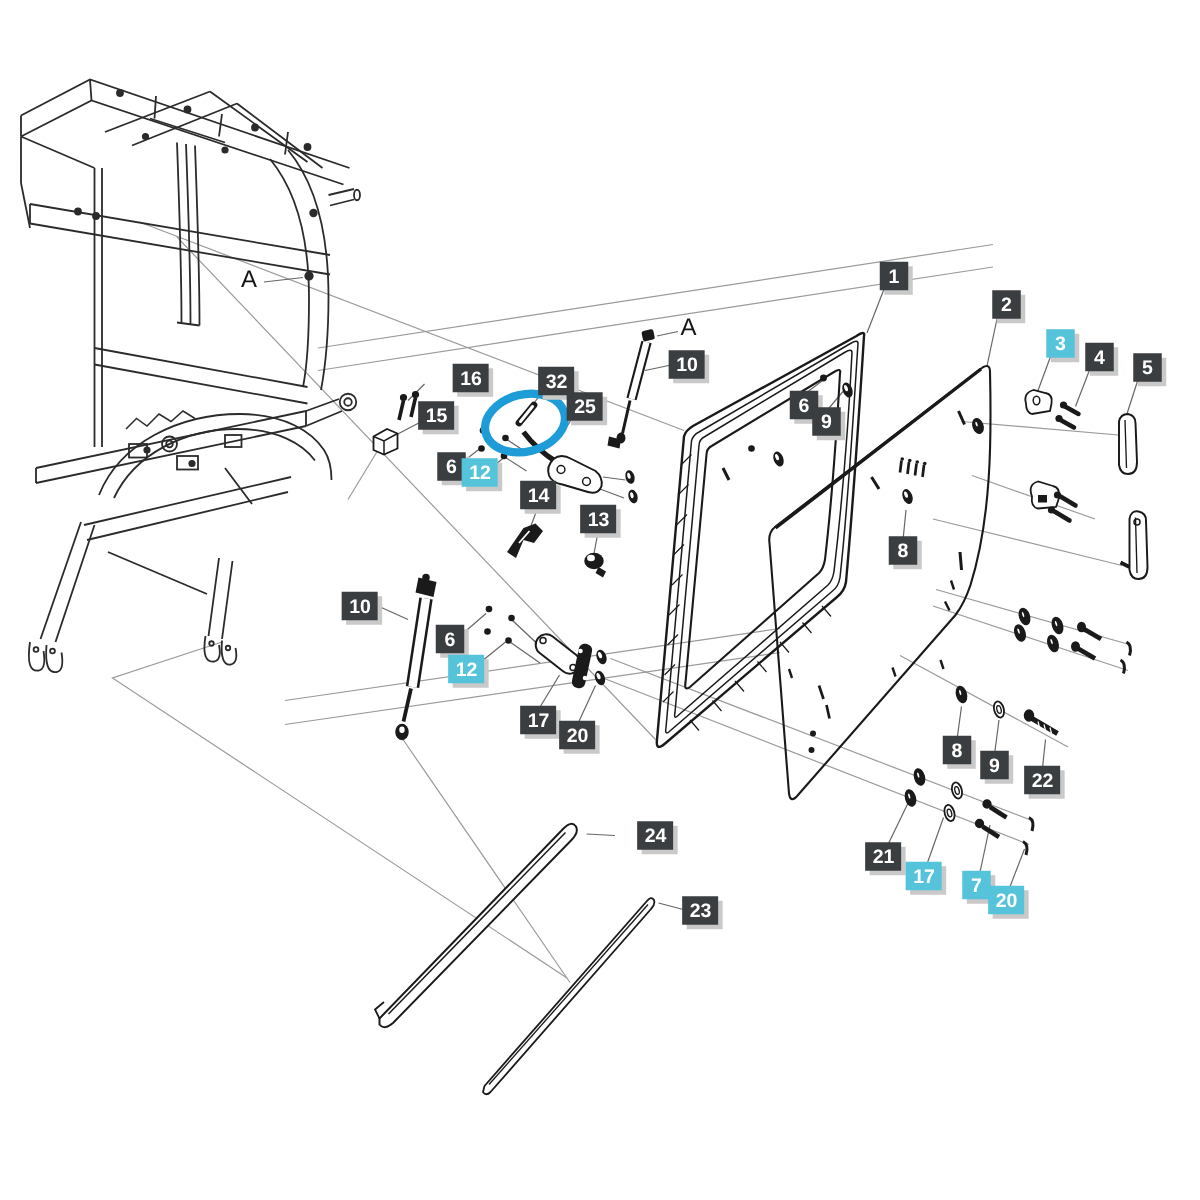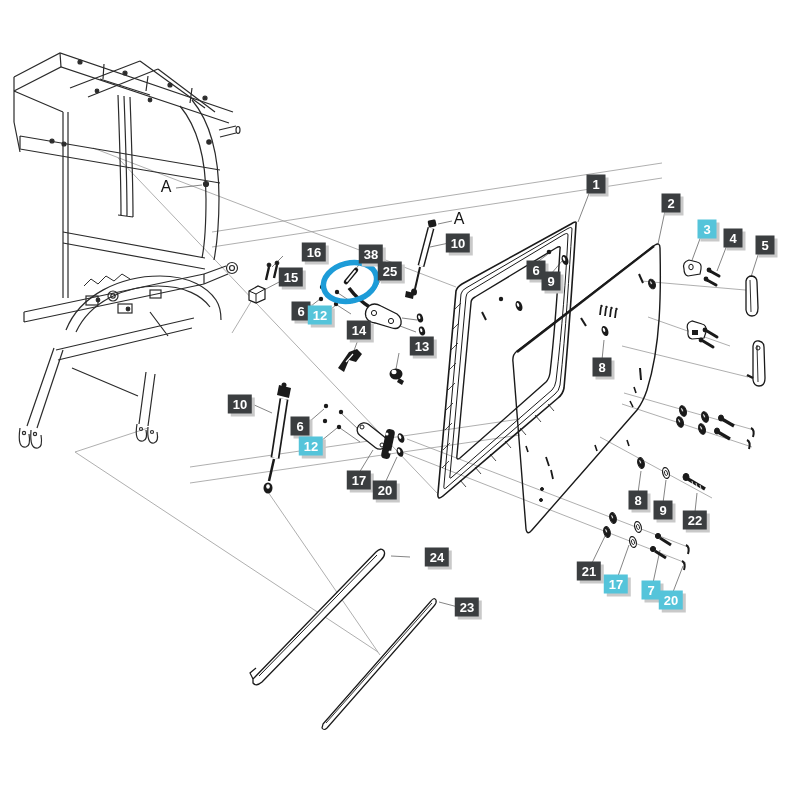--- a/index.html
+++ b/index.html
@@ -326,26 +326,26 @@
       <div class="plabel dark" style="left: 596px; top: 184px;">1</div>
       <div class="plabel dark" style="left: 671px; top: 203px;">2</div>
       <div class="plabel cyan" style="left: 707px; top: 229px;">3</div>
       <div class="plabel dark" style="left: 733px; top: 238px;">4</div>
       <div class="plabel dark" style="left: 765px; top: 245px;">5</div>
       <div class="plabel dark" style="left: 536px; top: 270px;">6</div>
       <div class="plabel dark" style="left: 551px; top: 281px;">9</div>
       <div class="plabel dark" style="left: 458px; top: 243px;">10</div>
       <div class="plabel dark" style="left: 291px; top: 252px; margin-left: 23px;">16</div>
       <div class="plabel dark" style="left: 291px; top: 277px;">15</div>
-      <div class="plabel dark" style="left: 371px; top: 254px;">38</div>
+      <div class="plabel dark" style="left: 371px; top: 254px;">32</div>
       <div class="plabel dark" style="left: 390px; top: 271px;">25</div>
       <div class="plabel dark" style="left: 301px; top: 311px;">6</div>
       <div class="plabel cyan" style="left: 320px; top: 315px;">12</div>
       <div class="plabel dark" style="left: 359px; top: 330px; text-align: right;">14</div>
-      <div class="plabel dark" style="left: 422px; top: 346px;">13</div>
+      <div class="plabel dark" style="left: 399px; top: 346px;">13</div>
       <div class="plabel dark" style="left: 602px; top: 367px;">8</div>
       <div class="plabel dark" style="left: 240px; top: 404px;">10</div>
       <div class="plabel dark" style="left: 300px; top: 426px;">6</div>
       <div class="plabel cyan" style="left: 311px; top: 446px;">12</div>
       <div class="plabel dark" style="left: 359px; top: 480px;">17</div>
       <div class="plabel dark" style="left: 385px; top: 490px;">20</div>
       <div class="plabel dark" style="left: 638px; top: 500px;">8</div>
       <div class="plabel dark" style="left: 663px; top: 510px;">9</div>
       <div class="plabel dark" style="left: 695px; top: 520px;">22</div>
       <div class="plabel dark" style="left: 589px; top: 571px;">21</div>

